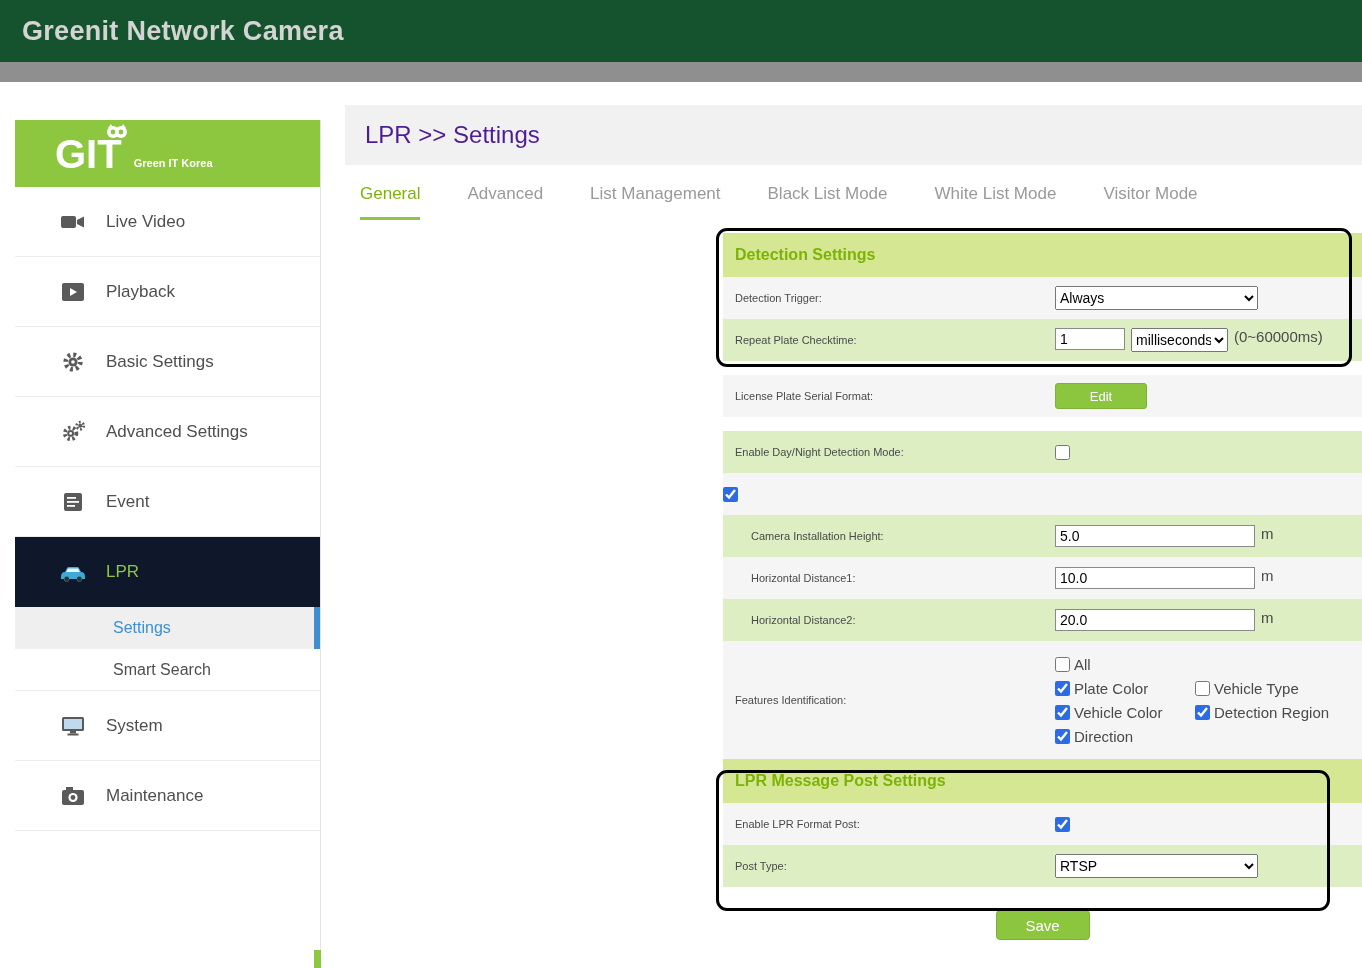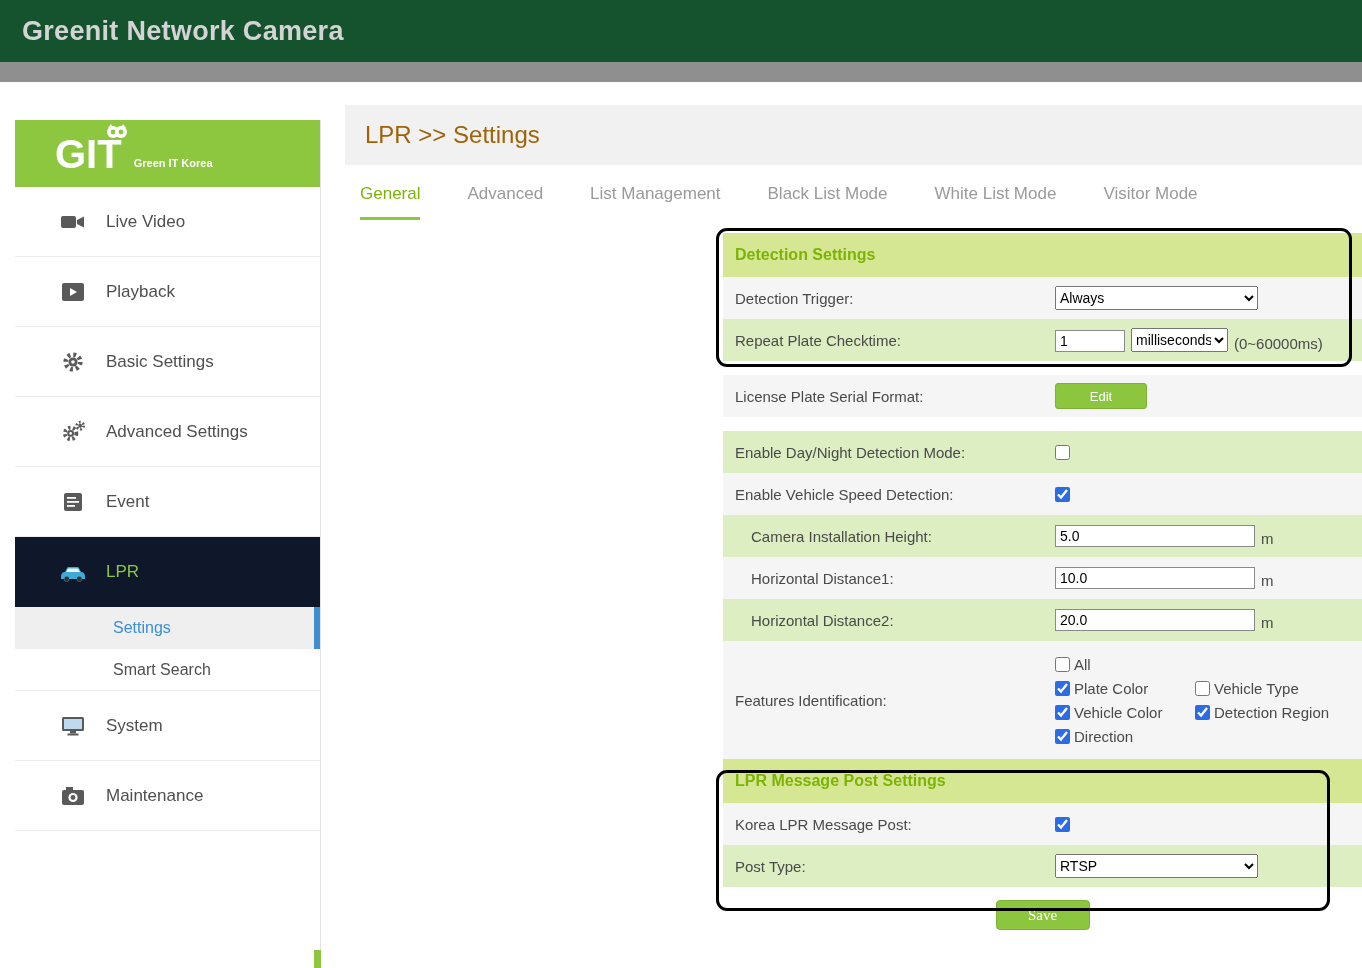--- a/index.html
+++ b/index.html
@@ -29,55 +29,55 @@
     color:#4f4f4f; cursor:pointer; position:relative; }
   .sitem.selected { background:#efefef; color:#3d8fd1; }
   .sitem.selected::after { content:""; position:absolute; right:0; top:0; bottom:0; width:6px; background:#3d8fd1; }
   .sitem.last { border-bottom:1px solid #ececec; }
   .scroll-accent { position:absolute; right:-1px; bottom:0; width:7px; height:38px; background:#8dc63f; }
   .icon { width:28px; display:flex; justify-content:center; flex:none; }
 
   
   .main-header { position:absolute; left:345px; top:105px; width:1017px; height:60px;
     background:#f1f1f1; display:flex; align-items:center; padding-left:20px; }
-  .main-header span { font-size:24px; color:#a16207; }
+  .main-header span { font-size:24px; color:#4c1d95; }
 
   
   .tabs { position:absolute; left:360px; top:184px; display:flex; gap:47px; }
   .tab { font-size:17px; color:#9a9a9a; padding-bottom:13px; border-bottom:3px solid transparent; cursor:pointer; }
   .tab.active { color:#7cb305; border-bottom-color:#8dc63f; }
 
   
   .form { position:absolute; left:723px; top:233px; width:639px; }
   .sec-header { height:44px; background:#d6e794; display:flex; align-items:center;
     padding-left:12px; font-size:16px; font-weight:bold; color:#7cb305; }
   .frow { min-height:42px; display:flex; align-items:center; }
   .frow.w { background:#f5f5f5; }
   .frow.g { background:#ddeec2; }
   .frow.tall { min-height:118px; }
   .gap { margin-top:14px; }
   .gap2 { }
-  .flabel { width:332px; padding-left:12px; font-size:15px; color:#4a4a4a; flex:none; }
+  .flabel { width:332px; padding-left:12px; font-size:11px; color:#4a4a4a; flex:none; }
   .flabel.ind { padding-left:28px; }
-  .fctrl { display:flex; align-items:flex-end; gap:6px; flex:1; }
+  .fctrl { display:flex; align-items:flex-start; gap:6px; flex:1; }
   select { font-size:14px; height:24px; font-family:inherit; }
   .sel-lg { width:203px; }
   .sel-sm { width:97px; }
   input[type=text] { height:22px; border:1px solid #8a8a8a; font-size:14px; padding:0 4px;
     font-family:inherit; background:#fff; }
   .inp-sm { width:70px; }
   .inp-md { width:200px; }
   .suffix { font-size:15px; color:#4a4a4a; }
   input[type=checkbox] { width:15px; height:15px; accent-color:#2b6be4; margin:0; flex:none; }
   .btn { background:#8cc63e; color:#fff; border:1px solid #7db237; border-radius:3px;
     cursor:pointer; font-family:inherit; }
   .btn-edit { width:92px; height:26px; font-size:13px; }
   .features { display:grid; grid-template-columns:140px auto; row-gap:7px; padding:10px 0; }
   .chk { display:flex; align-items:center; gap:4px; font-size:15px; color:#4a4a4a; cursor:pointer; }
-  .save-row { display:flex; justify-content:center; margin-top:13px;font-family:Liberation Serif, serif; }
+  .save-row { display:flex; justify-content:center; margin-top:23px; }
   .btn-save { width:94px; height:30px; font-size:15px; border-radius:4px; }
 
   
   .annot { position:absolute; border:3px solid #000; border-radius:11px; pointer-events:none; z-index:10; }
   .annot1 { left:716px; top:228px; width:636px; height:139px; }
   .annot2 { left:716px; top:770px; width:614px; height:141px; }
 </style>
 </head>
 <body>
 
@@ -240,21 +240,20 @@
   </div>
 
   <div class="frow g gap">
     <div class="flabel">Enable Day/Night Detection Mode:</div>
     <div class="fctrl">
       <input type="checkbox" style="">
     </div>
   </div>
 
   <div class="frow w">
-    <div class="flabel">Enable Vehicle Speed Detection:</div>
     <div class="fctrl">
       <input type="checkbox" checked="" style="">
     </div>
   </div>
 
   <div class="frow g">
     <div class="flabel ind">Camera Installation Height:</div>
     <div class="fctrl">
       <input type="text" class="inp-md" value="5.0" style="">
       <span class="suffix">m</span>
@@ -306,21 +305,21 @@
           <input type="checkbox" checked="" style="">
           <span>Direction</span>
         </label>
       </div>
     </div>
   </div>
 
   <div class="sec-header gap2">LPR Message Post Settings</div>
 
   <div class="frow w">
-    <div class="flabel">Korea LPR Message Post:</div>
+    <div class="flabel">Enable LPR Format Post:</div>
     <div class="fctrl">
       <input type="checkbox" checked="" style="">
     </div>
   </div>
 
   <div class="frow g">
     <div class="flabel">Post Type:</div>
     <div class="fctrl">
       <select class="sel-lg">
         <option>RTSP</option>

